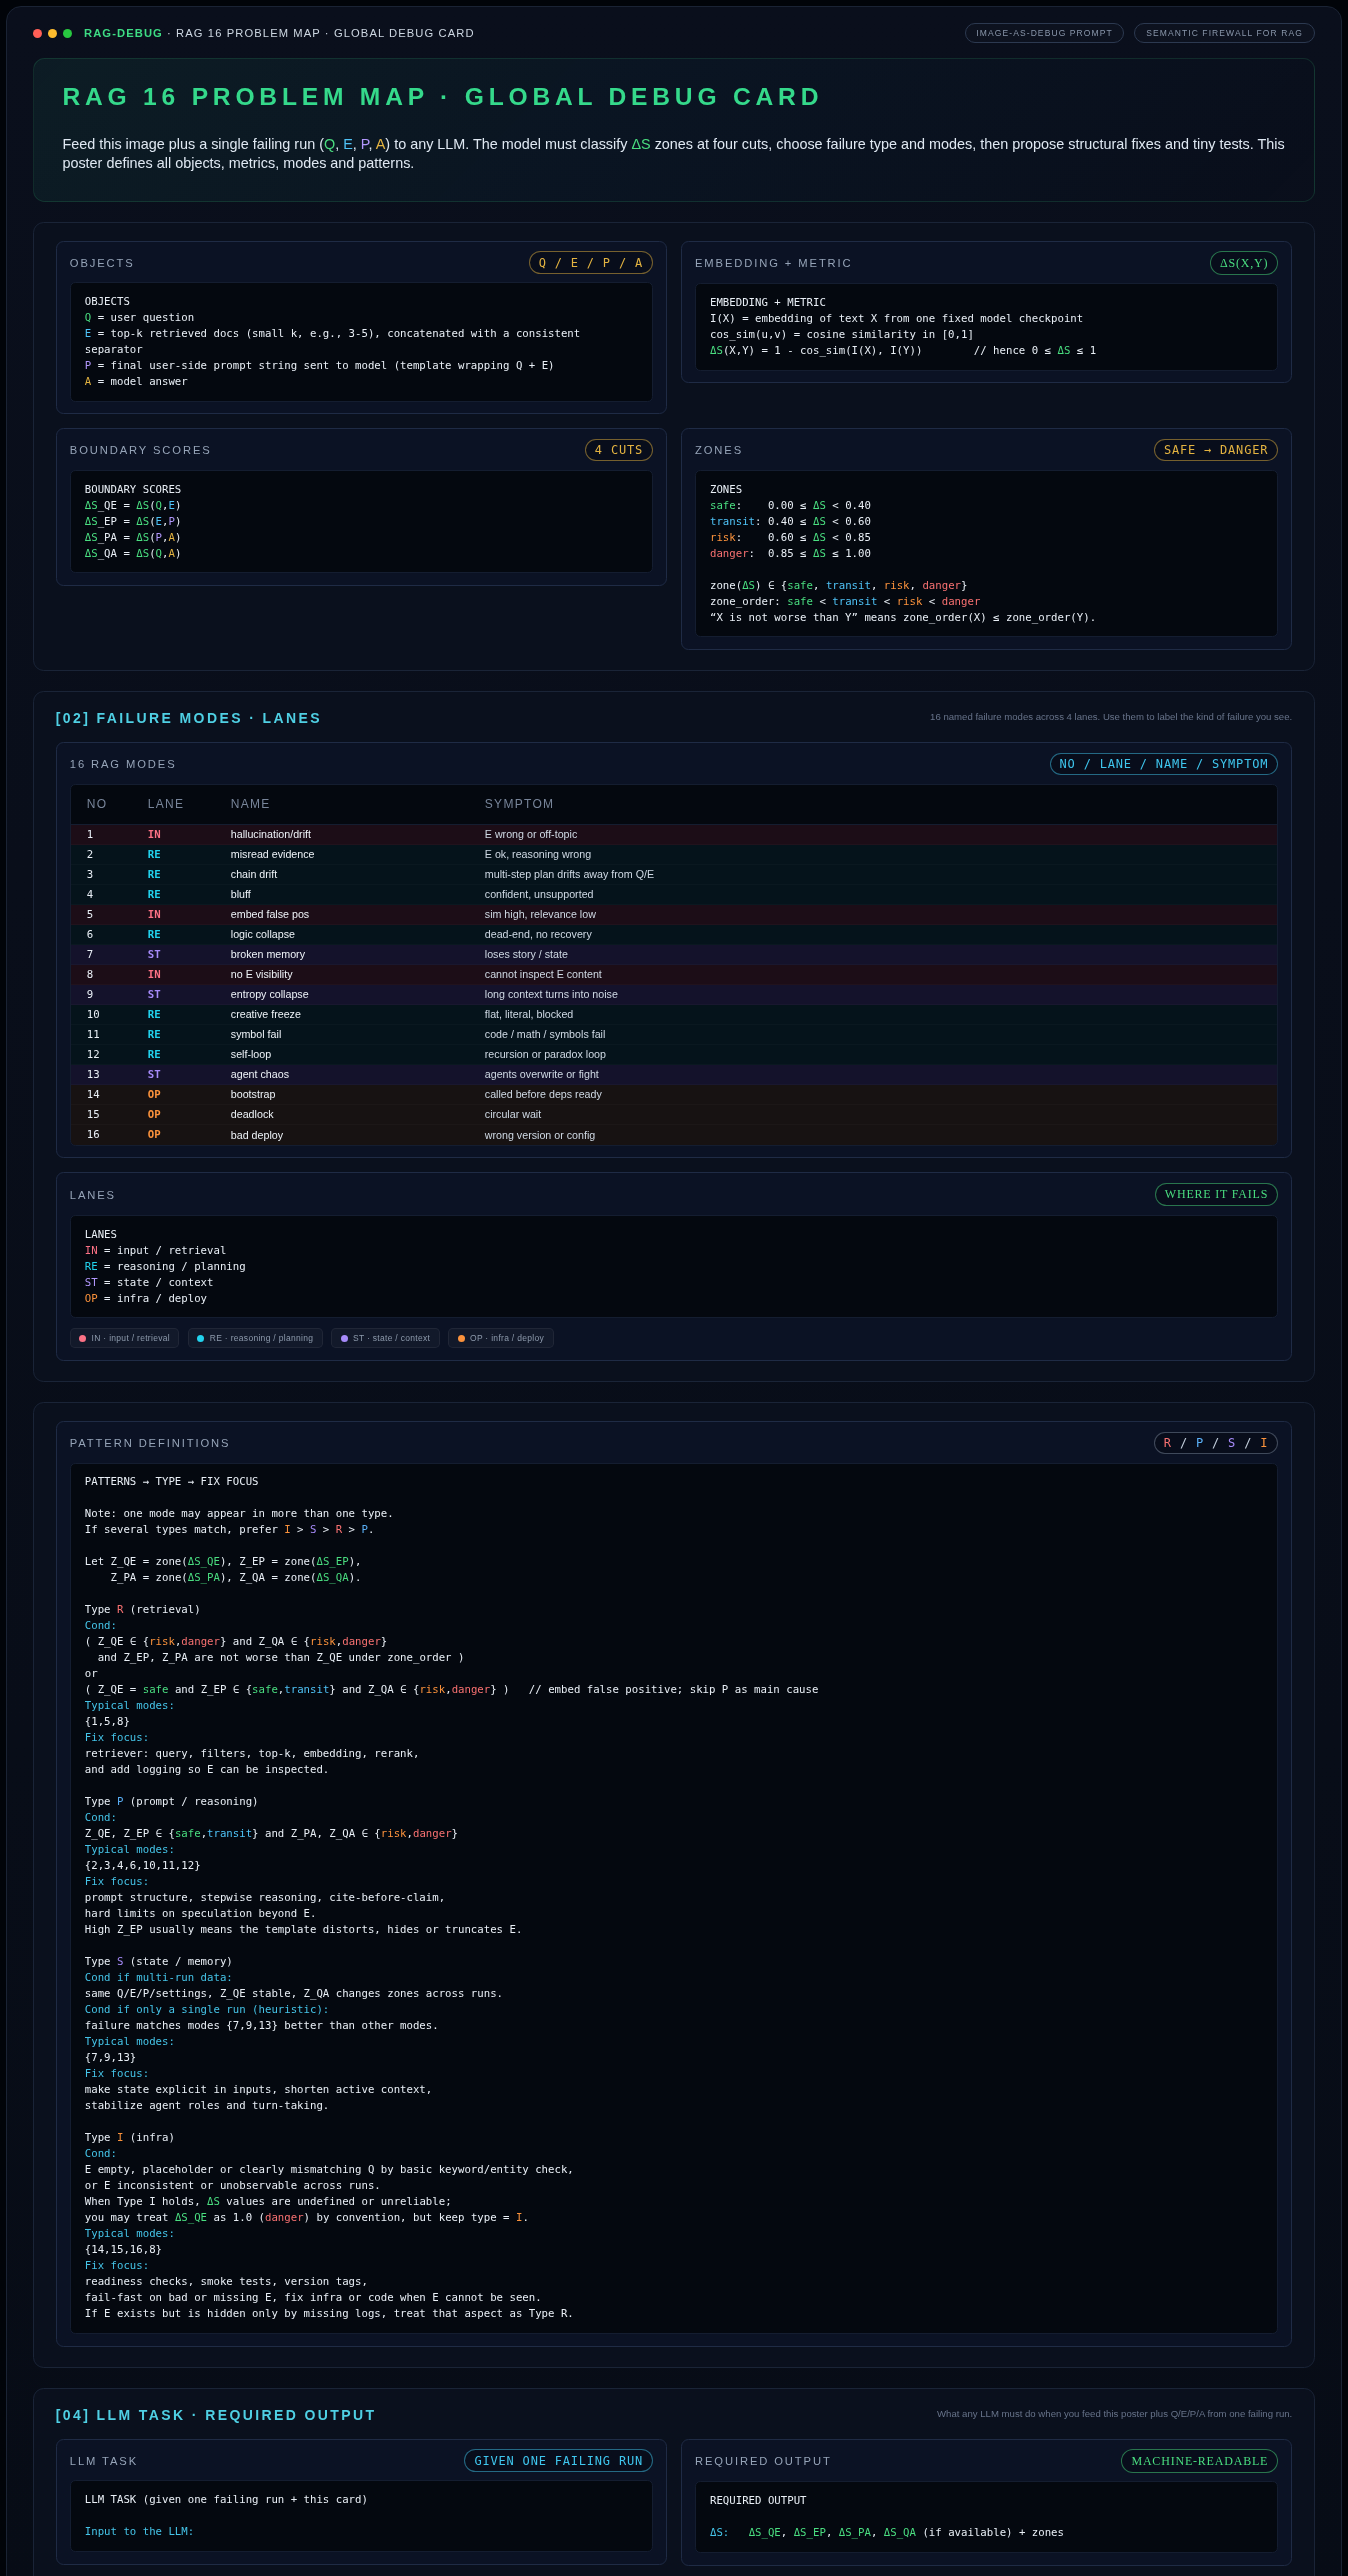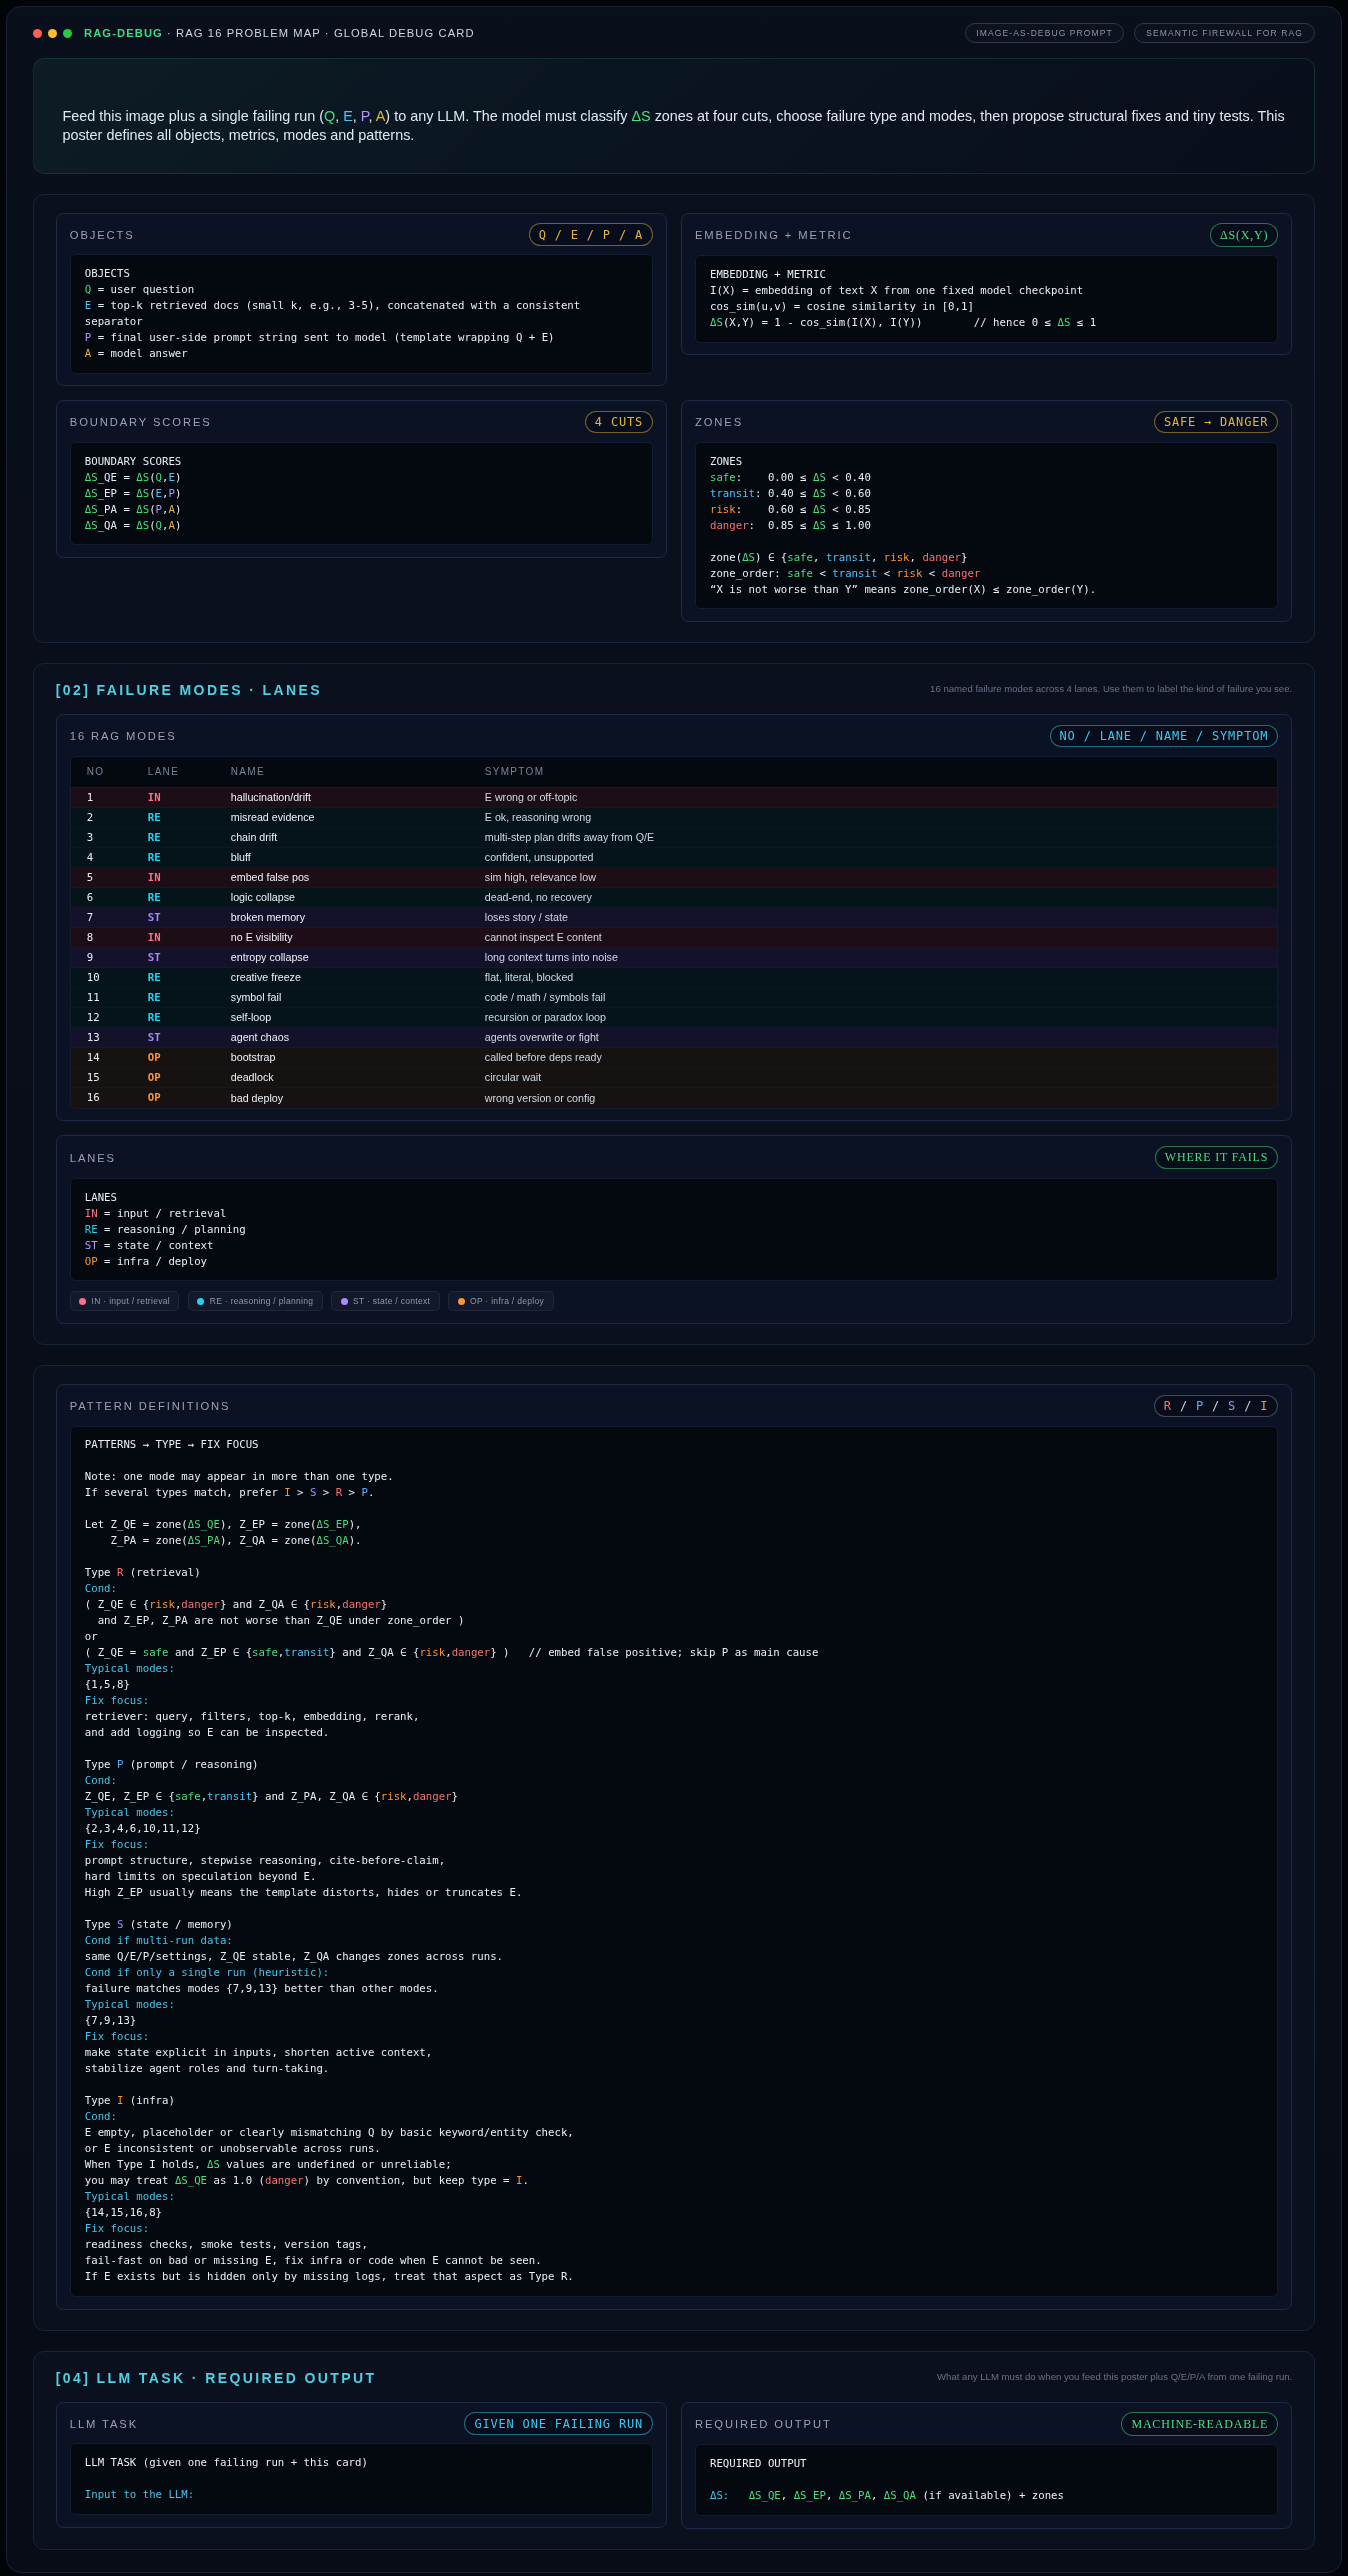--- a/index.html
+++ b/index.html
@@ -85,21 +85,21 @@
   .c-green  { color:#4ade80; } .c-cyanE { color:#4fc3f7; } .c-cyan { color:#22d3ee; }
   .c-purple { color:#b197fc; } .c-yellow { color:#e3b341; } .c-orange { color:#fb923c; }
   .c-red { color:#f87171; } .c-rose { color:#fb7185; } .c-key { color:#45c4e8; }
   .c-typeR { color:#f87171; } .c-typeP { color:#5ab0f7; } .c-typeS { color:#a78bfa; } .c-typeI { color:#fb923c; }
   
   .mode-table { background:#04080f; border:0.5px solid #141d30; border-radius:5.3px; overflow:hidden; }
   .mode-hrow, .mode-row {
     display:grid; grid-template-columns:61px 83px 254px 1fr;
     align-items:center; padding:0 16px;
   }
-  .mode-hrow { height:31px; font-size:10px; letter-spacing:1.3px; color:#78859a; border-bottom:0.5px solid #141d30; }
+  .mode-hrow { height:40px; font-size:12px; letter-spacing:1.3px; color:#78859a; border-bottom:0.5px solid #141d30; }
   .mode-row { height:20px; font-size:10.7px; border-bottom:0.5px solid rgba(255,255,255,0.025); }
   .mode-row:last-child { border-bottom:none; }
   .mode-row .cell-no { color:#e9eff6; font-family:"DejaVu Sans Mono", monospace; }
   .mode-row .cell-lane { font-family:"DejaVu Sans Mono", monospace; font-weight:bold; }
   .mode-row .cell-name { color:#eef3f8; }
   .mode-row .cell-symptom { color:#cfd9e4; }
   .lane-IN { background:rgba(244,63,94,0.10); }  .lane-IN .cell-lane { color:#fb7185; }
   .lane-RE { background:rgba(34,211,238,0.055); } .lane-RE .cell-lane { color:#22d3ee; }
   .lane-ST { background:rgba(139,92,246,0.12); } .lane-ST .cell-lane { color:#a78bfa; }
   .lane-OP { background:rgba(251,146,60,0.08); } .lane-OP .cell-lane { color:#fb923c; }
@@ -125,20 +125,21 @@
       <span class="light g"></span>
     </div>
     <div class="chrome-title"><span class="app">RAG-DEBUG</span><span> · RAG 16 PROBLEM MAP · GLOBAL DEBUG CARD</span></div>
     <div class="chrome-pills">
       <span class="chip">IMAGE-AS-DEBUG PROMPT</span>
       <span class="chip">SEMANTIC FIREWALL FOR RAG</span>
     </div>
   </div>
 
   <div class="hero">
+    <div class="hero-title">RAG 16 PROBLEM MAP · GLOBAL DEBUG CARD</div>
     <div class="hero-desc"><span>Feed this image plus a single failing run (</span><span class="c-green">Q</span><span>, </span><span class="c-cyanE">E</span><span>, </span><span class="c-purple">P</span><span>, </span><span class="c-yellow">A</span><span>) to any LLM. The model must classify </span><span class="c-green">ΔS</span><span> zones at four cuts, choose failure type and modes, then propose structural fixes and tiny tests. This poster defines all objects, metrics, modes and patterns.</span></div>
   </div>
 
   <div class="section">
     <div class="grid2">
       <div class="panel">
         <div class="panel-head">
           <span class="panel-label">OBJECTS</span>
           <span class="pill gold">Q / E / P / A</span>
         </div>

